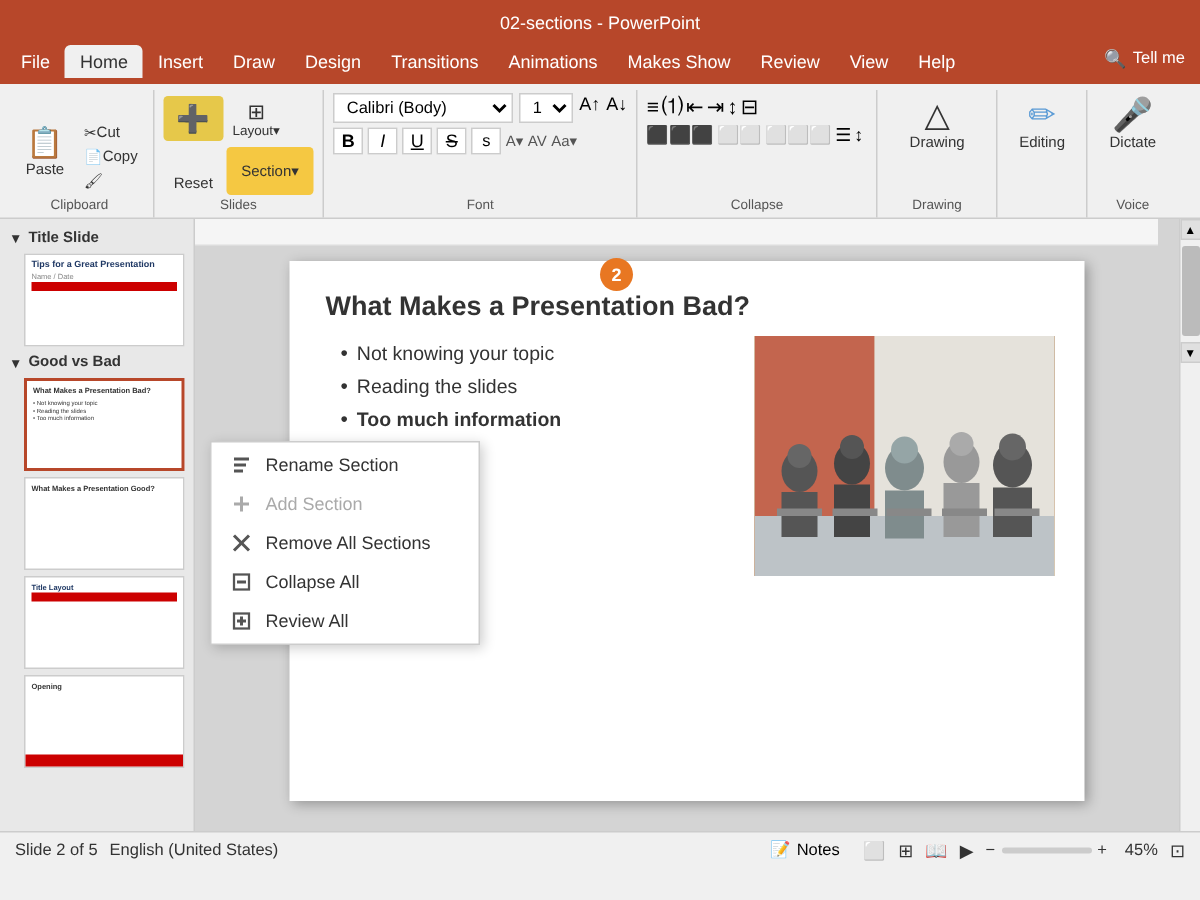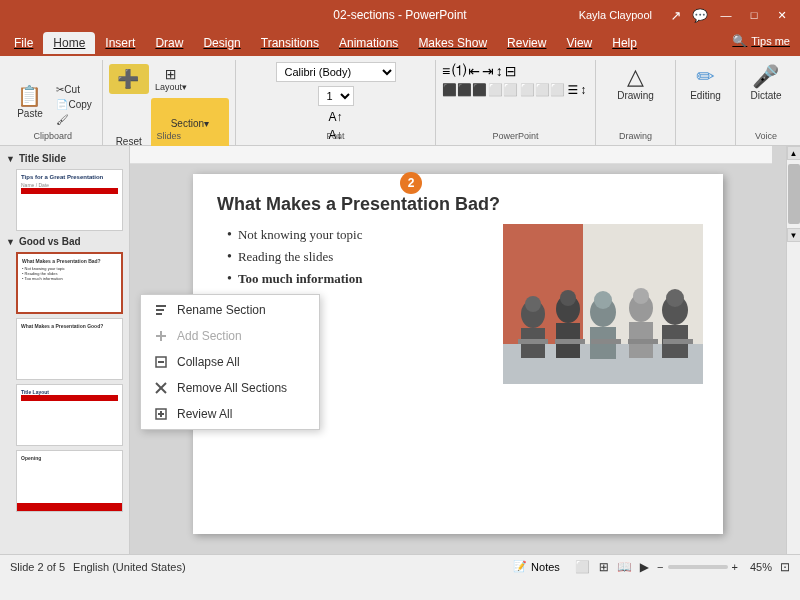--- a/index.html
+++ b/index.html
@@ -21,23 +21,22 @@
     .title-bar-right { display: flex; align-items: center; gap: 8px; margin-left: auto; }
     .autosave-toggle { background: #c0392b; border: 1px solid #e74c3c; border-radius: 10px; padding: 1px 6px; font-size: 10px; color: white; }
     .tb-icon { width: 16px; height: 16px; display: inline-flex; align-items: center; justify-content: center; cursor: pointer; color: white; font-size: 13px; }
     .win-btn { width: 20px; height: 20px; display: inline-flex; align-items: center; justify-content: center; cursor: pointer; color: white; font-size: 11px; }
 
     
     .ribbon-tabs {
       background: #b7472a;
       height: 26px;
       display: flex;
-      align-items: center;
+      align-items: flex-start;
       padding: 0 4px;
-      text-decoration: underline;
     }
     .ribbon-tab {
       padding: 4px 10px;
       color: white;
       cursor: pointer;
       font-size: 12px;
       border-radius: 4px 4px 0 0;
       height: 22px;
       display: flex; align-items: center;
     }
@@ -220,21 +219,20 @@
       list-style: none;
       margin-left: 10px;
     }
     .slide-bullets li {
       font-size: 13px;
       color: #333;
       margin-bottom: 6px;
       display: flex;
       align-items: flex-end;
       gap: 6px;
-      font-family: Liberation Serif, serif;
     }
     .slide-bullets li::before {
       content: '•';
       font-size: 14px;
     }
     .slide-bullets li strong { font-weight: bold; }
     .slide-image {
       position: absolute;
       right: 20px;
       top: 50px;
@@ -281,46 +279,38 @@
     .notes-btn { padding: 0 8px; height: 20px; display: flex; align-items: center; gap: 4px; cursor: pointer; border: none; background: transparent; font-size: 11px; }
     .zoom-bar { display: flex; align-items: center; gap: 4px; }
     .zoom-slider { width: 60px; height: 4px; background: #ccc; border-radius: 2px; }
     .zoom-level { font-size: 11px; min-width: 30px; text-align: right; }
   </style>
 </head>
 <body>
 
 <div class="title-bar">
   <div class="title-bar-center">02-sections - PowerPoint</div>
-  <div class="title-bar-right">
-    <span style="font-size:11px;margin-right:8px;">Kayla Claypool</span>
-    <span class="tb-icon">↗</span>
-    <span class="tb-icon">💬</span>
-    <span class="win-btn">—</span>
-    <span class="win-btn">□</span>
-    <span class="win-btn close">✕</span>
-  </div>
 </div>
 
 <div class="ribbon-tabs">
   <div class="ribbon-tab">File</div>
   <div class="ribbon-tab active">Home</div>
   <div class="ribbon-tab">Insert</div>
   <div class="ribbon-tab">Draw</div>
   <div class="ribbon-tab">Design</div>
   <div class="ribbon-tab">Transitions</div>
   <div class="ribbon-tab">Animations</div>
   <div class="ribbon-tab">Makes Show</div>
   <div class="ribbon-tab">Review</div>
   <div class="ribbon-tab">View</div>
   <div class="ribbon-tab">Help</div>
   <div style="margin-left:auto;display:flex;align-items:center;padding-bottom:4px;">
     <span style="font-size:12px;color:white;padding:2px 6px;display:flex;align-items:center;gap:4px;">
       <span>🔍</span>
-      <span style="font-size:11px;">Tips me</span>
+      <span style="font-size:11px;">Tell me</span>
     </span>
   </div>
 </div>
 
 <div class="ribbon">
 
   <div class="ribbon-group" style="min-width:80px;">
     <div class="ribbon-top">
       <div class="ribbon-btn">
         <span class="ribbon-btn-icon">📋</span>
@@ -351,35 +341,35 @@
         </div>
         <div class="ribbon-btn" style="padding:2px;">
           <span style="font-size:14px;">⊞</span>
           <span style="font-size:9px;">Layout▾</span>
         </div>
       </div>
       <div style="display:flex; gap:2px; margin-top:2px;">
         <div class="ribbon-btn" style="padding:2px;justify-content:flex-end;">
           <span style="font-size:10px;">Reset</span>
         </div>
-        <div class="ribbon-btn" style="padding:20px; background:#f5c842; border-radius:3px;">
+        <div class="ribbon-btn" style="padding:10px; background:#f5c842; border-radius:3px;">
           <span style="font-size:10px;">Section▾</span>
         </div>
       </div>
     </div>
     <span class="ribbon-group-label">Slides</span>
 
     <div class="step-badge badge-1">
       <span>1</span>
     </div>
   </div>
 
   <div class="ribbon-group" style="min-width:200px;">
     <div style="display:flex; flex-direction:column; gap:3px; width:100%;">
-      <div style="display:flex; gap:4px; align-items:center;flex-direction:column;">
+      <div style="display:flex; gap:4px; align-items:flex-start;">
         <select class="format-select" style="width:120px; height:20px; font-size:11px;">
           <option>Calibri (Body)</option>
         </select>
         <select class="format-size">
           <option>12</option>
         </select>
         <span style="cursor:pointer;">A↑</span>
         <span style="cursor:pointer;">A↓</span>
       </div>
       <div style="display:flex; gap:3px; align-items:center;">
@@ -407,21 +397,21 @@
         <span style="font-size:14px;cursor:pointer;">⊟</span>
       </div>
       <div style="display:flex;gap:2px;align-items:center;">
         <span style="font-size:12px;cursor:pointer;">⬛⬛⬛</span>
         <span style="font-size:12px;cursor:pointer;">⬜⬜</span>
         <span style="font-size:12px;cursor:pointer;">⬜⬜⬜</span>
         <span style="font-size:12px;cursor:pointer;">☰</span>
         <span style="font-size:12px;cursor:pointer;">↕</span>
       </div>
     </div>
-    <span class="ribbon-group-label">PowerPoint</span>
+    <span class="ribbon-group-label">Collapse</span>
   </div>
 
   <div class="ribbon-group" style="min-width:80px;">
     <div class="ribbon-btn">
       <span style="font-size:22px;">△</span>
       <span style="font-size:10px;">Drawing</span>
     </div>
     <span class="ribbon-group-label">Drawing</span>
   </div>
 
@@ -523,34 +513,34 @@
         <svg width="14" height="14" viewBox="0 0 14 14">
             <rect x="6" y="2" width="2" height="10" fill="#aaa"></rect>
             <rect x="2" y="6" width="10" height="2" fill="#aaa"></rect>
           </svg>
       </span>
       <span>Add Section</span>
     </div>
     <div class="ctx-item">
       <span class="ctx-icon">
         <svg width="14" height="14" viewBox="0 0 14 14">
+            <line x1="2" y1="2" x2="12" y2="12" stroke="#555" stroke-width="2"></line>
+            <line x1="12" y1="2" x2="2" y2="12" stroke="#555" stroke-width="2"></line>
+          </svg>
+      </span>
+      <span>Remove All Sections</span>
+    </div>
+    <div class="ctx-item">
+      <span class="ctx-icon">
+        <svg width="14" height="14" viewBox="0 0 14 14">
             <rect x="2" y="2" width="10" height="10" fill="none" stroke="#555" stroke-width="1.5"></rect>
             <rect x="4" y="6" width="6" height="2" fill="#555"></rect>
           </svg>
       </span>
       <span>Collapse All</span>
-    </div>
-    <div class="ctx-item">
-      <span class="ctx-icon">
-        <svg width="14" height="14" viewBox="0 0 14 14">
-            <line x1="2" y1="2" x2="12" y2="12" stroke="#555" stroke-width="2"></line>
-            <line x1="12" y1="2" x2="2" y2="12" stroke="#555" stroke-width="2"></line>
-          </svg>
-      </span>
-      <span>Remove All Sections</span>
     </div>
     <div class="ctx-item">
       <span class="ctx-icon">
         <svg width="14" height="14" viewBox="0 0 14 14">
             <rect x="2" y="2" width="10" height="10" fill="none" stroke="#555" stroke-width="1.5"></rect>
             <rect x="4" y="6" width="6" height="2" fill="#555"></rect>
             <rect x="6" y="4" width="2" height="6" fill="#555"></rect>
           </svg>
       </span>
       <span>Review All</span>

